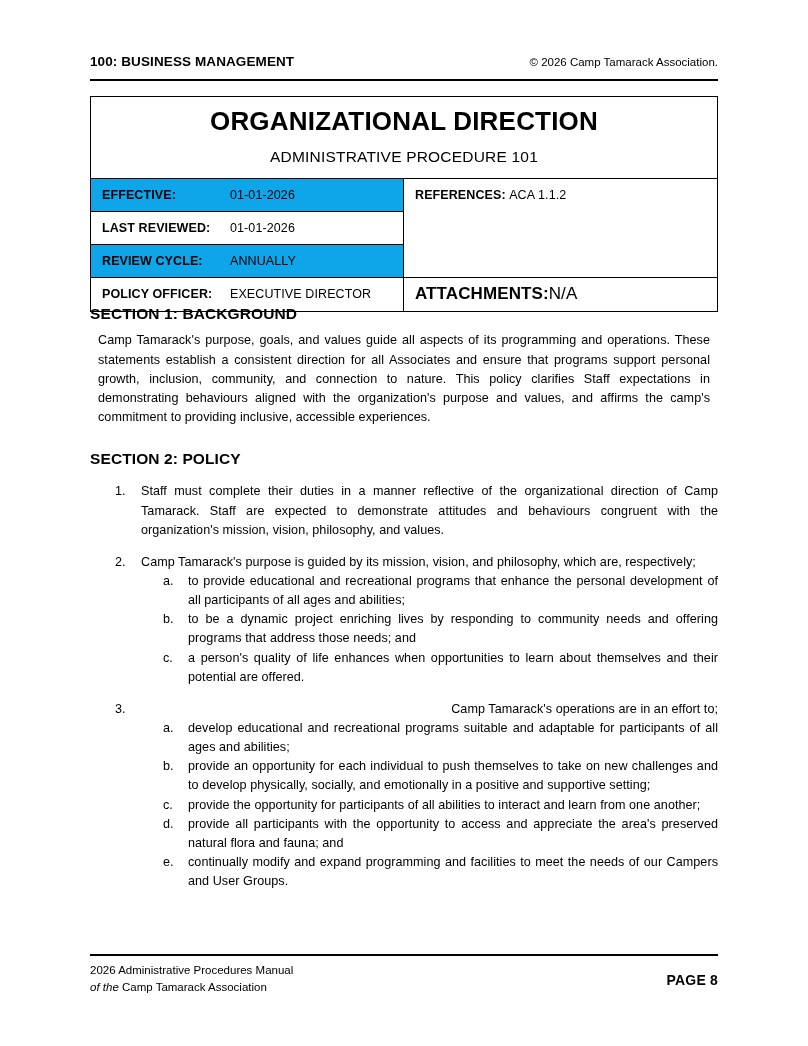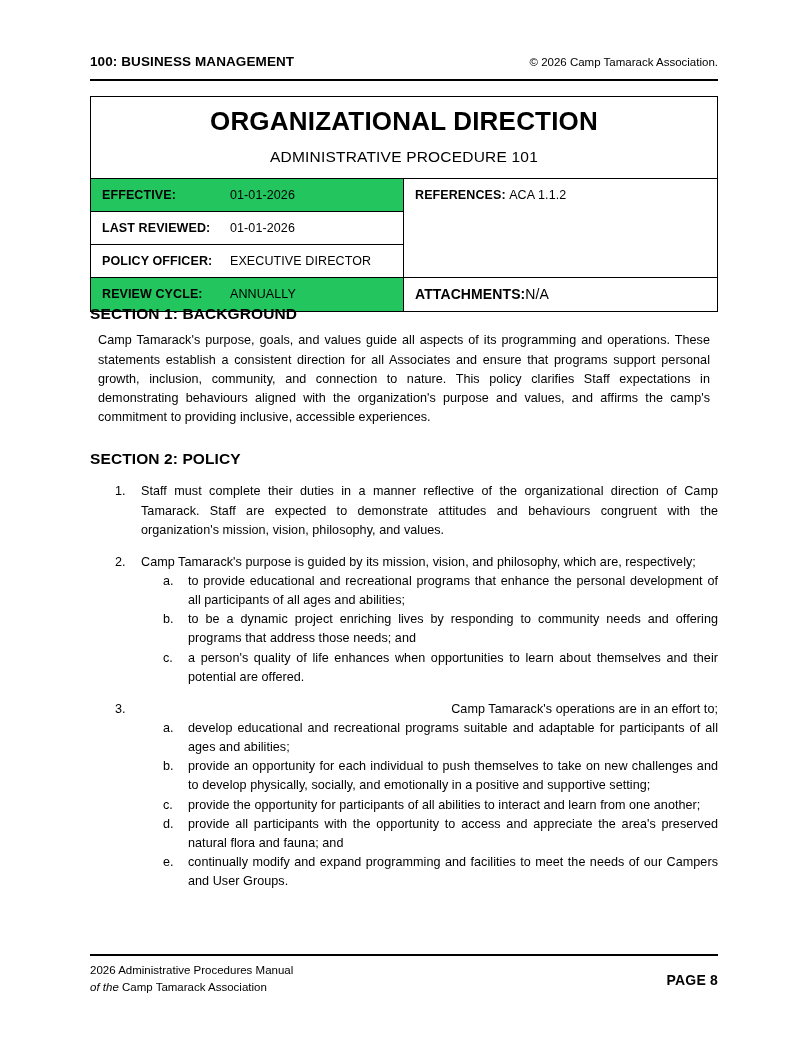--- a/index.html
+++ b/index.html
@@ -103,21 +103,21 @@
   .meta-row {
     display: flex;
     align-items: center;
     height: 33px;
     box-sizing: border-box;
     padding: 0 0 0 11px;
     border-bottom: 1.6px solid #000000;
     font-size: 12.5px;
   }
   .meta-row:last-child { border-bottom: none; }
-  .meta-row.shaded { background: #22c55e; }
+  .meta-row.shaded { background: #0ea5e9; }
   .meta-label {
     font-weight: bold;
     width: 128px;
     flex: 0 0 128px;
     letter-spacing: 0.1px;
   }
   .meta-value {
     font-weight: normal;
     letter-spacing: 0.1px;
   }
@@ -129,21 +129,21 @@
     border-bottom: 1.6px solid #000000;
     font-size: 12.5px;
     min-height: 99px;
   }
   .attach-cell {
     height: 33px;
     box-sizing: border-box;
     display: flex;
     align-items: center;
     padding: 0 0 0 11px;
-    font-size: 14px;
+    font-size: 17px;
   }
   .cell-label { font-weight: bold; letter-spacing: 0.1px; }
   .cell-value { font-weight: normal; letter-spacing: 0.1px; }
 
   
   .body-area {
     position: absolute;
     left: 90px;
     top: 304px;
     width: 628px;
@@ -264,27 +264,27 @@
 
       <div class="meta-left">
         <div class="meta-row shaded">
           <span class="meta-label">EFFECTIVE:</span>
           <span class="meta-value">01-01-2026</span>
         </div>
         <div class="meta-row">
           <span class="meta-label">LAST REVIEWED:</span>
           <span class="meta-value">01-01-2026</span>
         </div>
+        <div class="meta-row shaded">
+          <span class="meta-label">REVIEW CYCLE:</span>
+          <span class="meta-value">ANNUALLY</span>
+        </div>
         <div class="meta-row">
           <span class="meta-label">POLICY OFFICER:</span>
           <span class="meta-value">EXECUTIVE DIRECTOR</span>
-        </div>
-        <div class="meta-row shaded">
-          <span class="meta-label">REVIEW CYCLE:</span>
-          <span class="meta-value">ANNUALLY</span>
         </div>
       </div>
 
       <div class="meta-right">
         <div class="ref-cell">
           <span class="cell-label">REFERENCES:</span>
           <span class="cell-value">ACA 1.1.2</span>
         </div>
         <div class="attach-cell">
           <span class="cell-label">ATTACHMENTS:</span>

